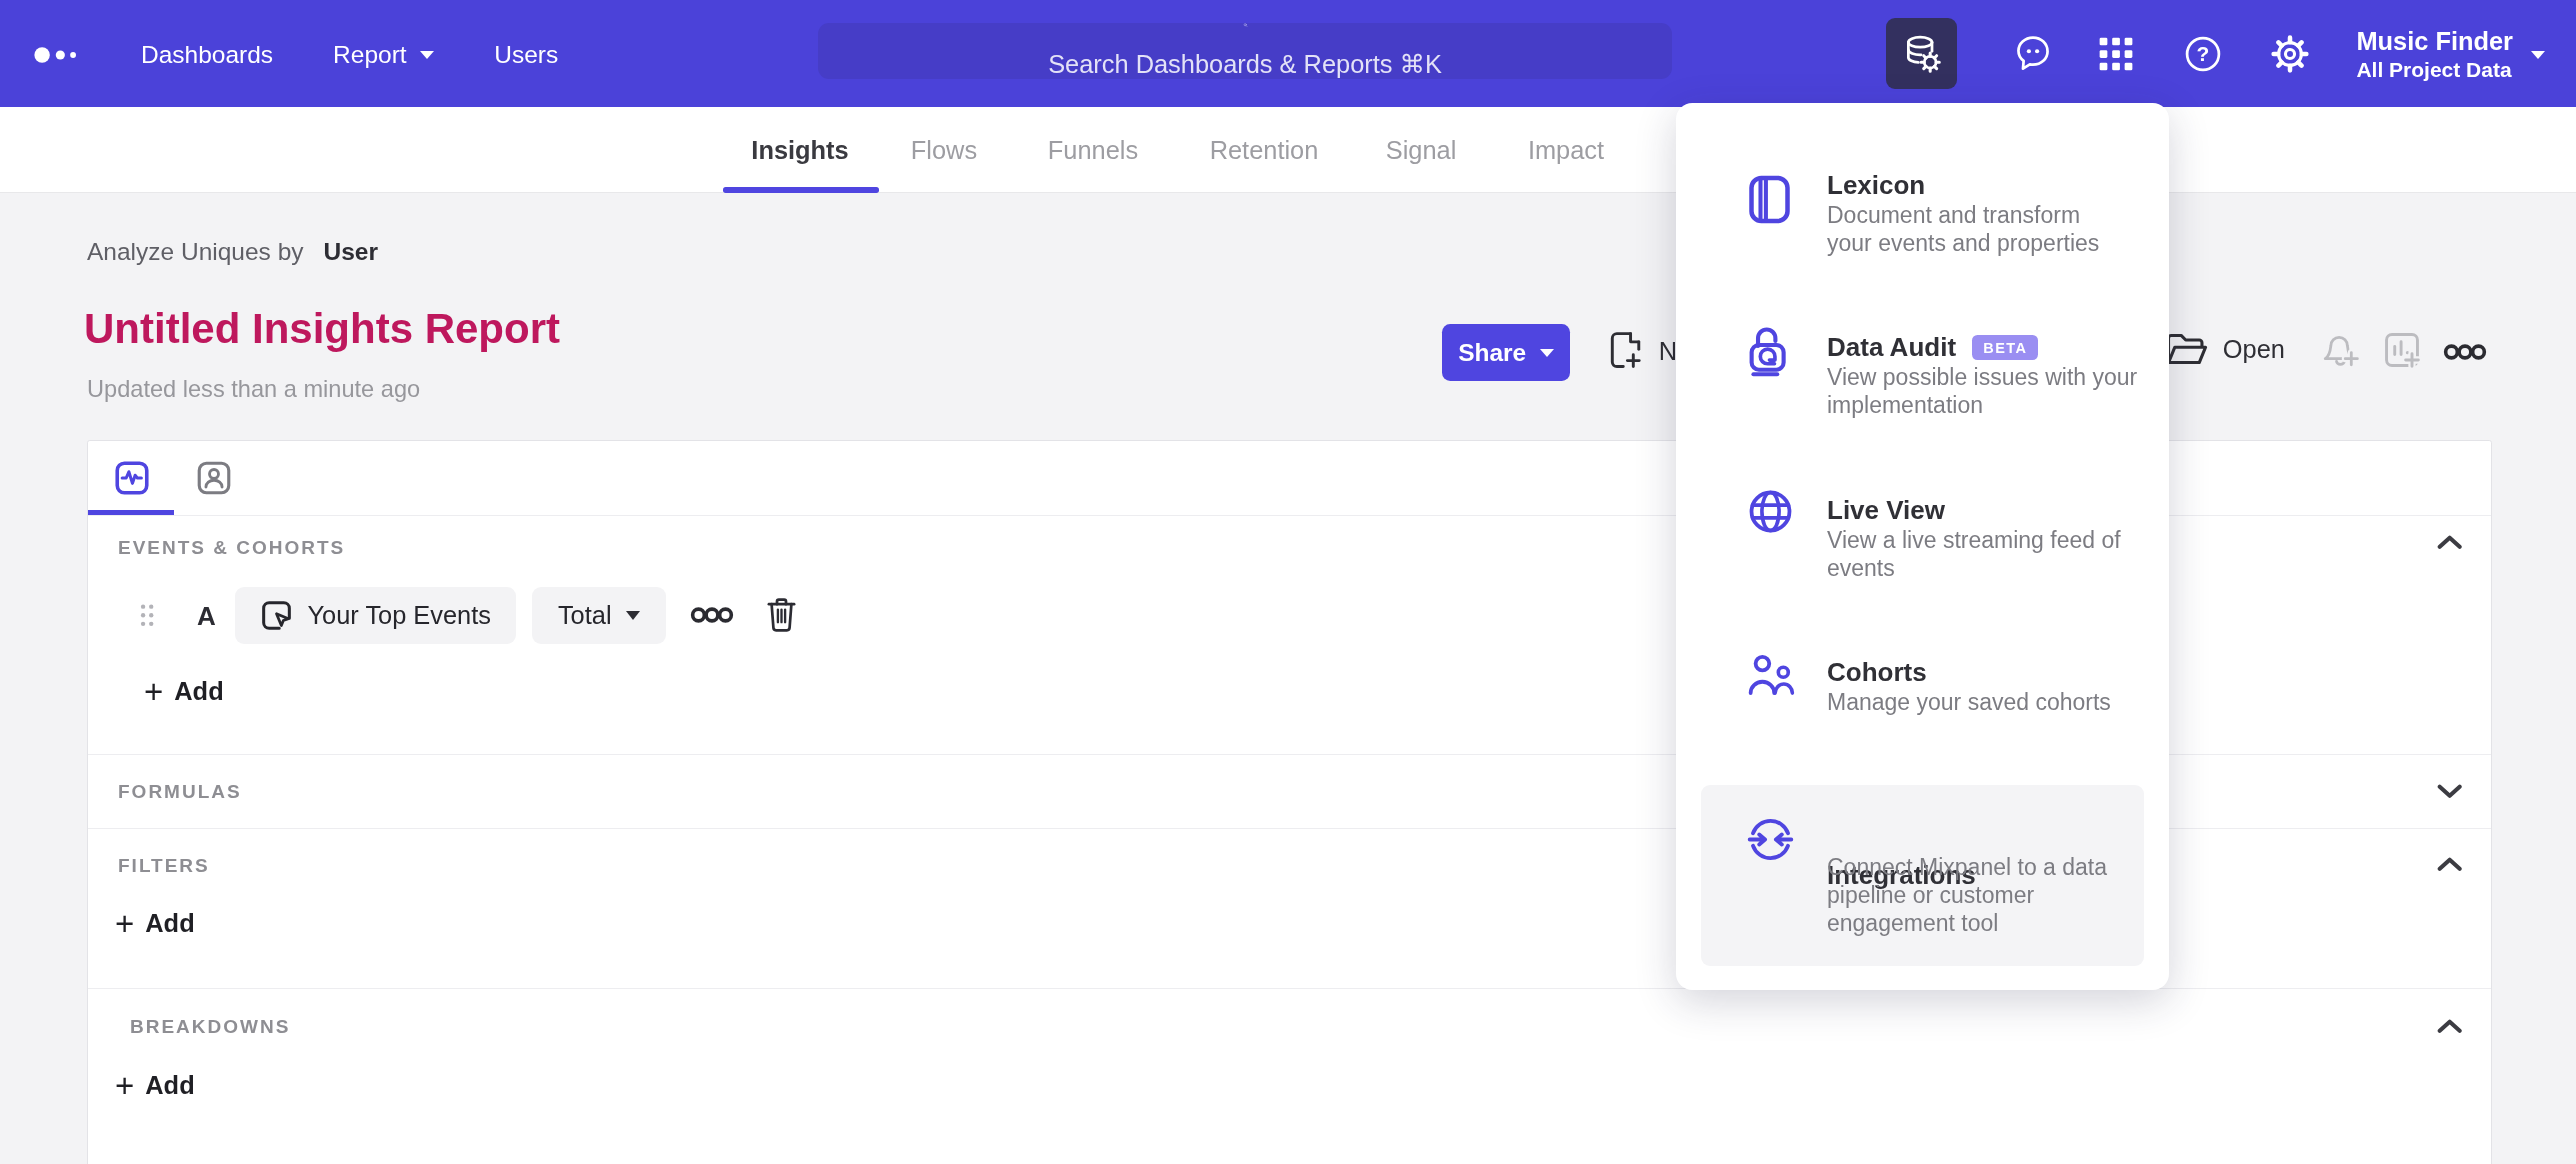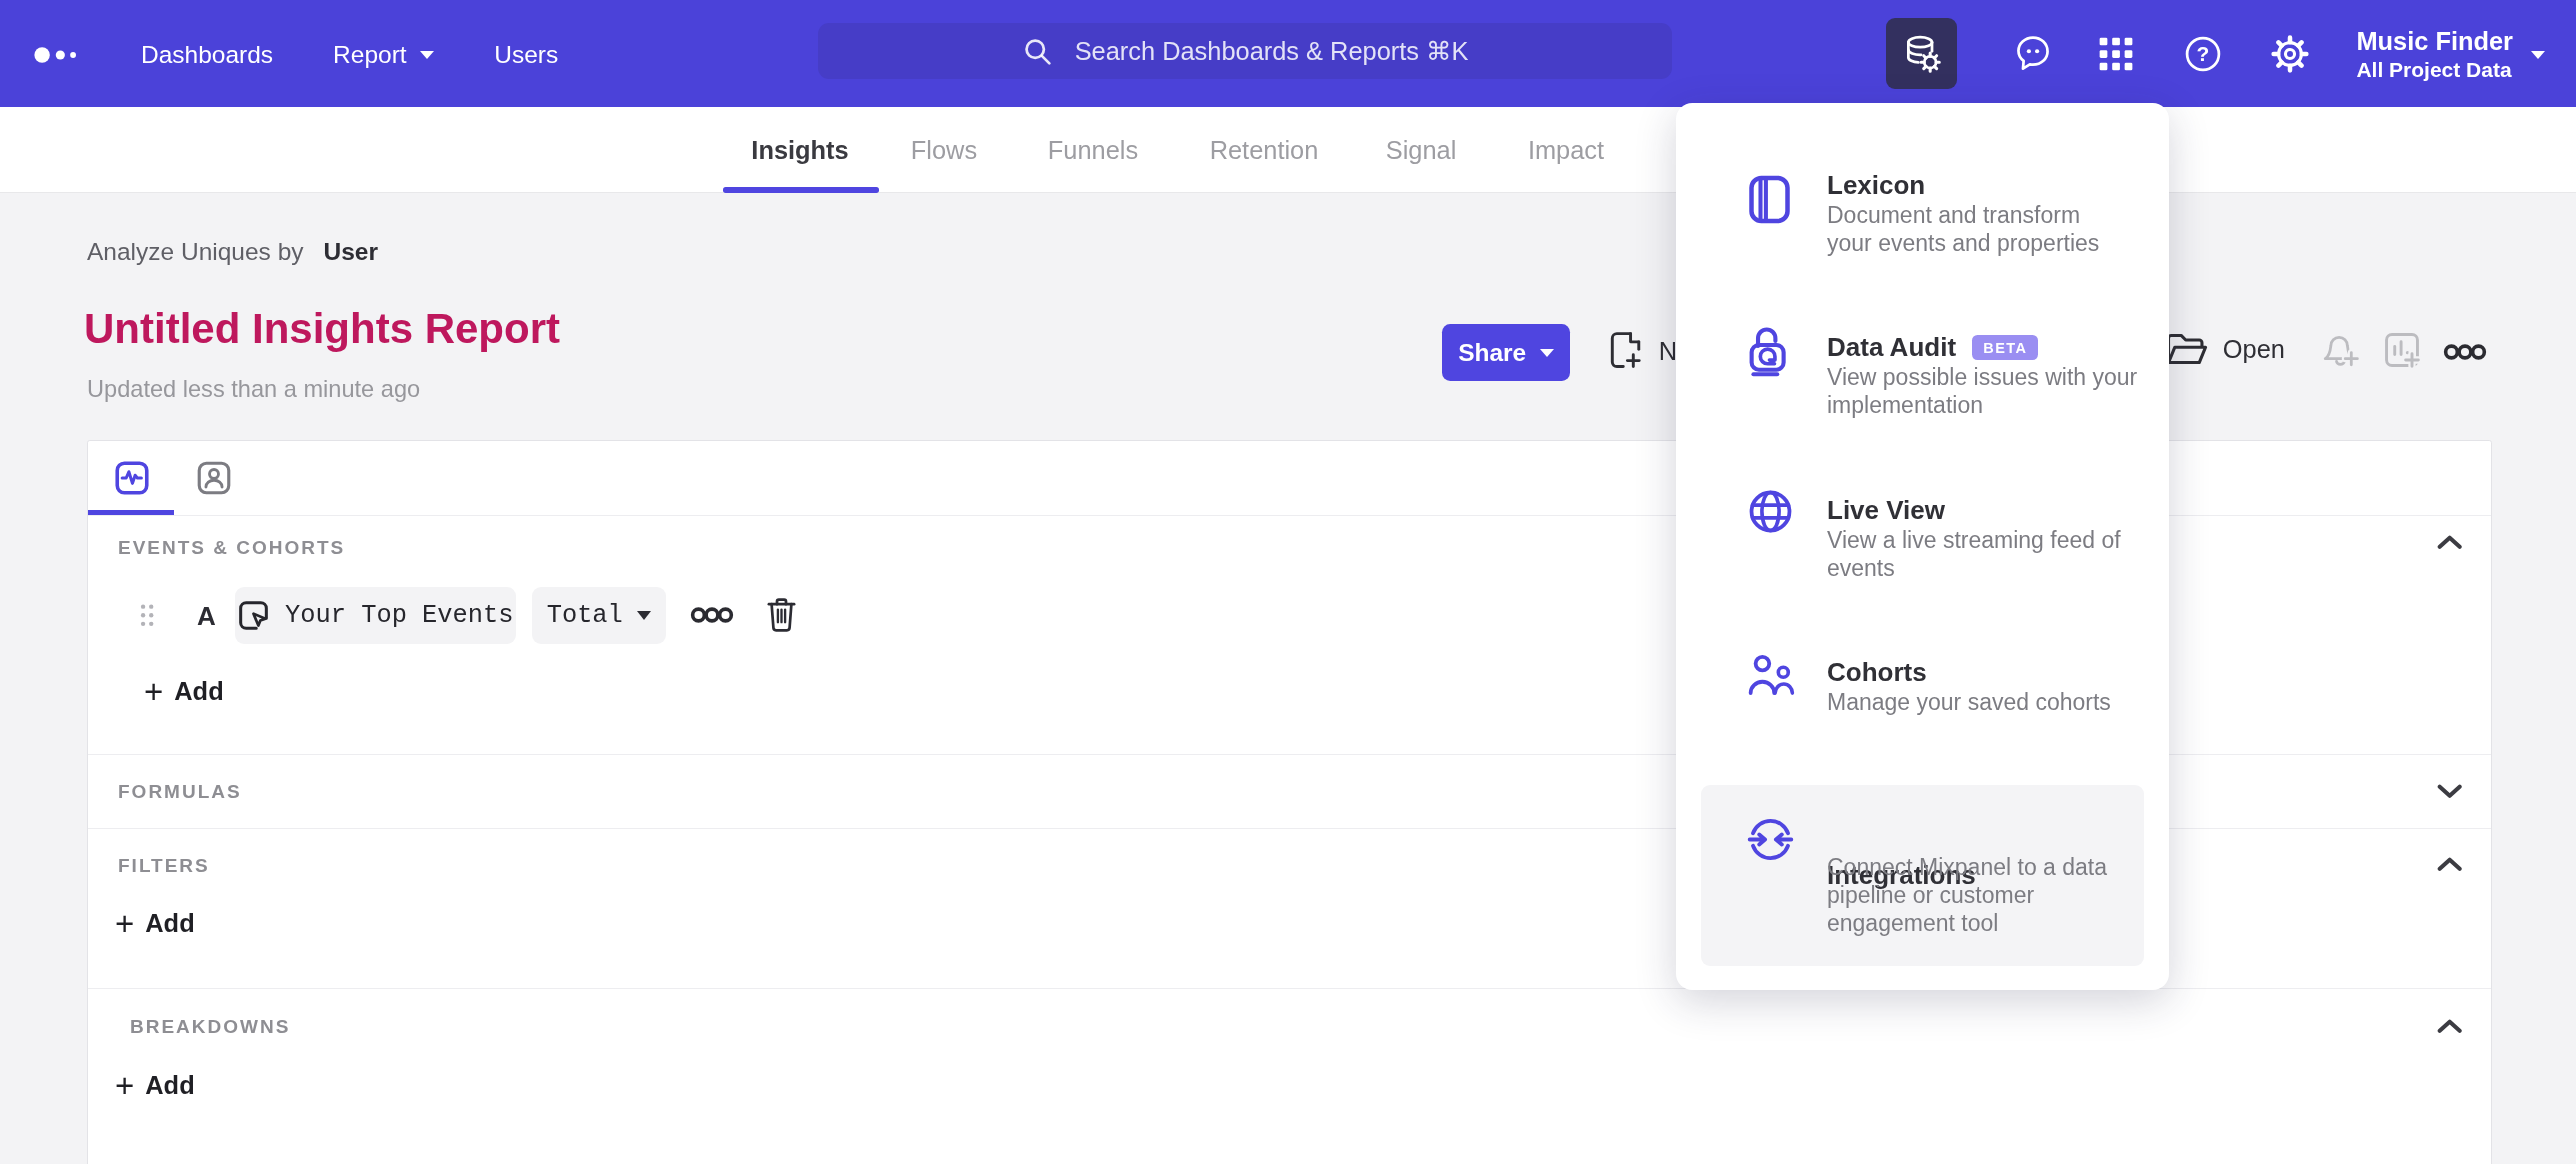--- a/index.html
+++ b/index.html
@@ -6,21 +6,21 @@
   html,body { width:2576px; height:1165px; }
   body { font-family:"Liberation Sans", sans-serif; background:#f3f3f5; overflow:hidden; }
   #root { position:relative; width:2576px; height:1165px; overflow:hidden; }
 
   
   .topnav { position:absolute; left:0; top:0; width:2576px; height:109px; background:#4b42d9; }
   .logo { position:absolute; left:33px; top:44px; }
   .nav-links { position:absolute; left:141px; top:0; height:109px; display:flex; align-items:center; gap:60px; }
   .nav-link { color:#fff; font-size:24.5px; font-weight:500; display:flex; align-items:center; gap:13.6px; cursor:pointer; }
   .searchbar { position:absolute; left:818px; top:23px; width:854px; height:56px; background:#463dc7; border-radius:11px;
-               display:flex; align-items:center; justify-content:center; gap:22px; cursor:text; }
+               display:flex; align-items:center; justify-content:center; gap:22px; cursor:text;flex-direction:column; }
   .search-text { color:rgba(255,255,255,0.85); font-size:25.4px; }
   .navicon { position:absolute; top:34px; width:40px; height:40px; display:flex; align-items:center; justify-content:center; cursor:pointer; }
   .active-tool { position:absolute; left:1886px; top:18px; width:71px; height:71px; background:#33305f; border-radius:9px;
                  display:flex; align-items:center; justify-content:center; cursor:pointer; }
   .project { position:absolute; right:31px; top:0; height:109px; display:flex; align-items:center; gap:18px; cursor:pointer; }
   .project-name { color:#fff; font-size:25.4px; font-weight:700; line-height:31px; }
   .project-scope { color:#fff; font-size:21px; font-weight:700; line-height:25.4px; }
 
   .caret-down-white { width:0; height:0; border-left:7.3px solid transparent; border-right:7.3px solid transparent; border-top:8.2px solid #fff; }
   .caret-down-dark  { width:0; height:0; border-left:7.3px solid transparent; border-right:7.3px solid transparent; border-top:9px solid #2c2c33; }
@@ -47,21 +47,21 @@
   
   .panel { position:absolute; left:87px; top:440px; width:2405px; height:900px; background:#fff; border:0.9px solid #e3e3e7; border-radius:2.7px; }
   .panel-tabstrip-border { position:absolute; left:0; top:74px; width:100%; height:0.9px; background:#ededf0; }
   .panel-tab { position:absolute; top:20px; width:34px; height:34px; cursor:pointer; }
   .panel-tab-underline { position:absolute; left:0; top:69px; width:86px; height:5.4px; background:#4f45e0; }
   .section-label { position:absolute; font-size:19px; font-weight:700; letter-spacing:2px; color:#8e8e93; }
   .divider { position:absolute; left:0; width:100%; height:0.9px; background:#ededf0; }
   .chev { position:absolute; left:2349px; width:25.4px; height:14.5px; cursor:pointer; }
 
   .pill { position:absolute; top:146px; height:57px; background:#f3f3f5; border-radius:9px; display:flex; align-items:center;
-          justify-content:center; gap:14.5px; font-size:25.4px; font-weight:500; color:#26262c; cursor:pointer;font-family:Liberation Mono, monospace; }
+          justify-content:center; gap:14.5px; font-size:25.4px; font-weight:500; color:#26262c; cursor:pointer; }
   .row-letter { position:absolute; left:109px; top:160px; font-size:26px; font-weight:600; color:#2c2c33; }
   .add-btn { position:absolute; display:flex; align-items:center; gap:11px; color:#1f1f24; cursor:pointer; background:none; border:none;
              font-family:"Liberation Sans", sans-serif; }
   .add-plus { font-size:33px; font-weight:400; line-height:33px; }
   .add-label { font-size:25.4px; font-weight:600; }
 
   
   .menu { position:absolute; left:1676px; top:103px; width:493px; height:887px; background:#fff; border-radius:16.3px;
           box-shadow:0 11px 41px rgba(35,35,70,0.20); z-index:50; }
   .menu-item-bg { position:absolute; left:25.4px; top:682px; width:443px; height:181px; background:#f4f4f6; border-radius:9px; }

